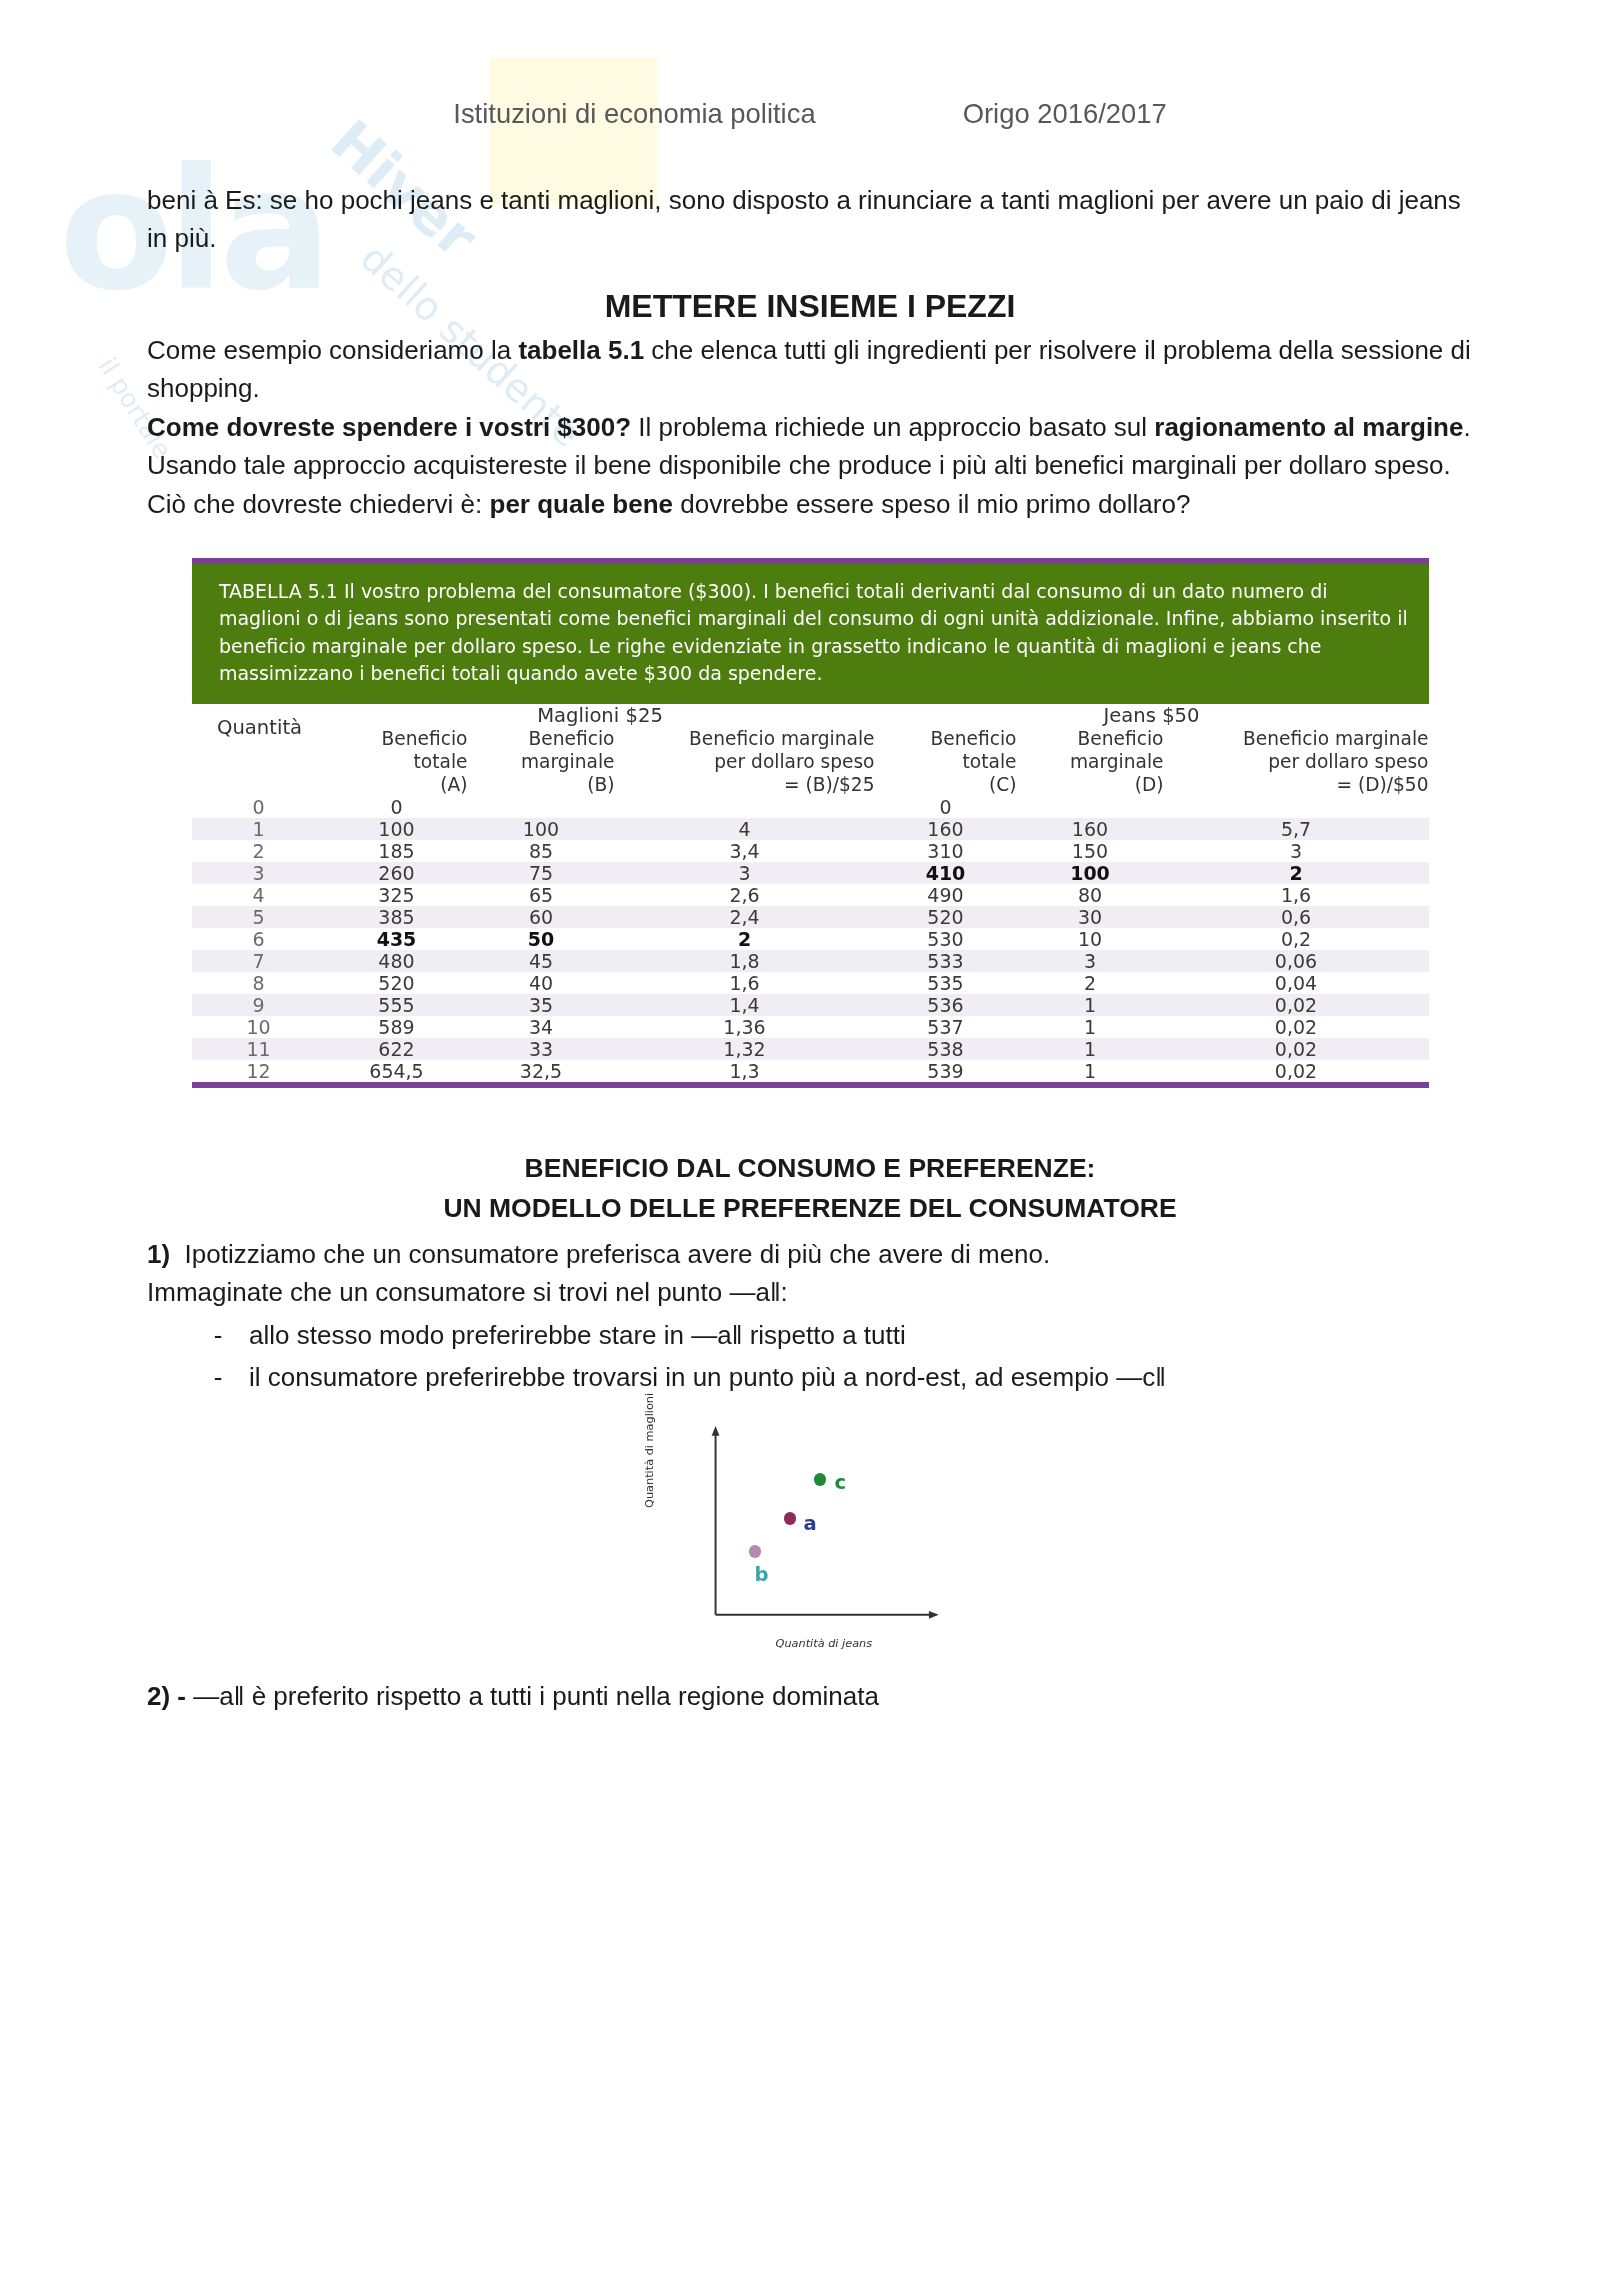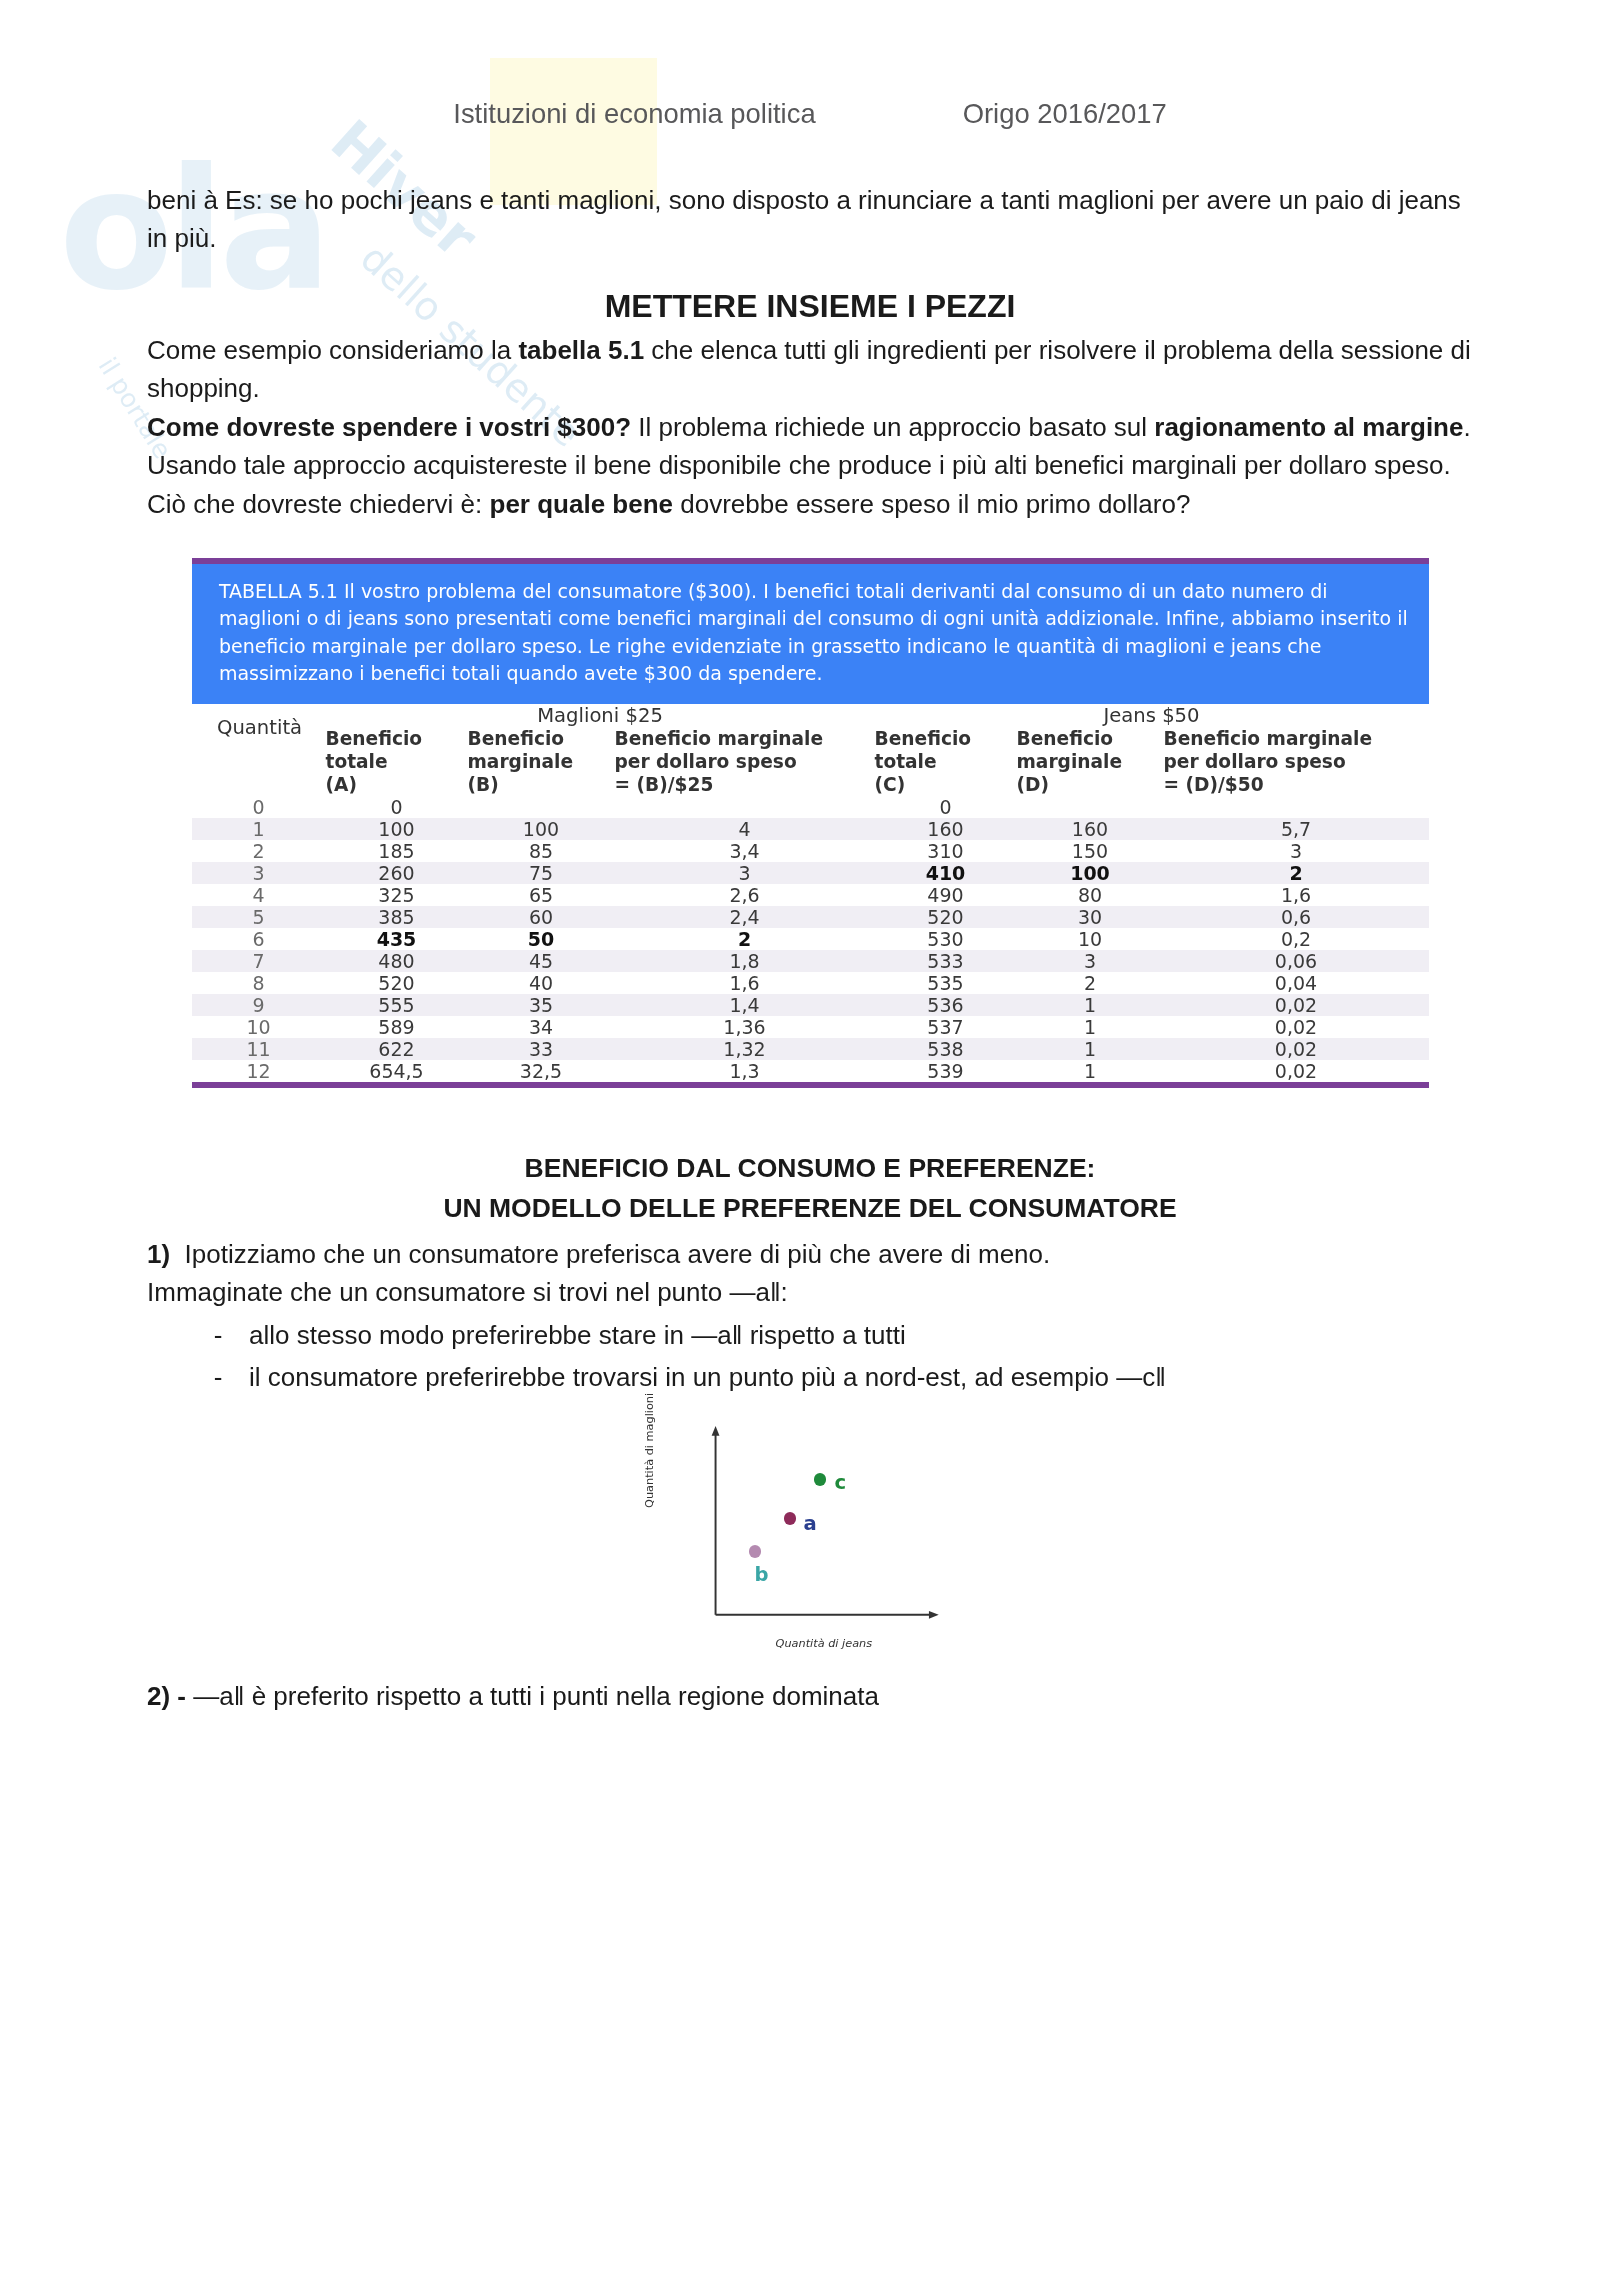--- a/index.html
+++ b/index.html
@@ -122,21 +122,21 @@
   .figure {
     position: relative;
     z-index: 2;
     margin: 35px auto 0 auto;
     width: 1237px;
     border-top: 6.9px solid #7b3f98;
     border-bottom: 6.9px solid #7b3f98;
     background: #ffffff;
   }
   .fig-caption {
-    background: #3b82f6;
+    background: #4d7c0f;
     color: #ffffff;
     font-size: 19px;
     line-height: 1.45;
     padding: 13.7px 19.6px 15.7px 27.4px;
     font-family: "DejaVu Sans", sans-serif;
   }
   table.t51 {
     width: 100%;
     border-collapse: collapse;
     font-family: "DejaVu Sans", sans-serif;
@@ -149,26 +149,25 @@
     font-size: 19.6px;
     color: #333;
     text-align: center;
   }
   .grp-row td.qty-head {
     text-align: left;
     padding-left: 25.5px;
   }
   .hdr-row td {
     vertical-align: bottom;
-    text-align: left;
+    text-align: right;
     padding: 5.9px 3.9px 11.8px 3.9px;
     font-size: 18.6px;
     line-height: 1.25;
     color: #333;
-    font-weight: bold;
   }
   .data-row td {
     text-align: center;
     padding: 8.3px 3.9px;
     font-size: 19px;
   }
   .data-row td.qty { color: #6a6a6a; }
   .bold-cell { font-weight: bold; color: #111; }
   .row-alt { background: #f0eef4; }
 

